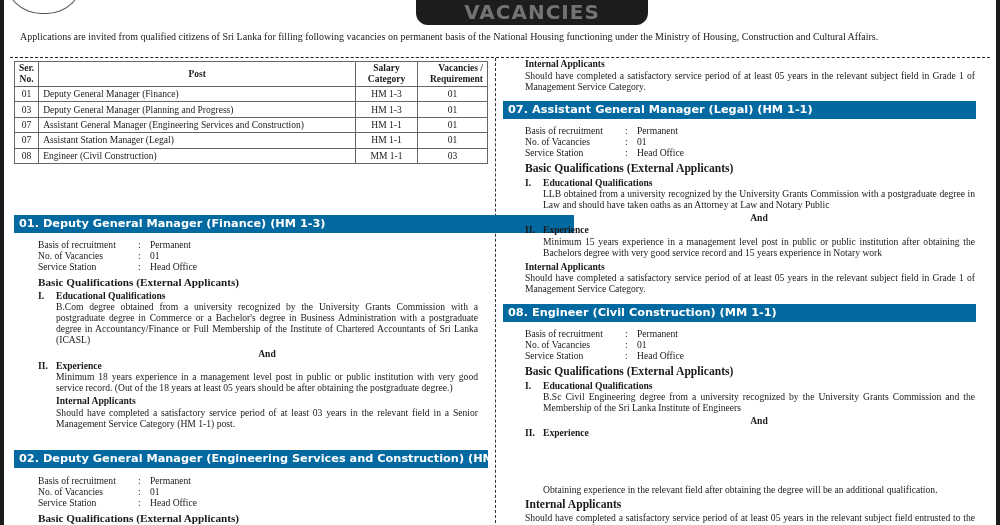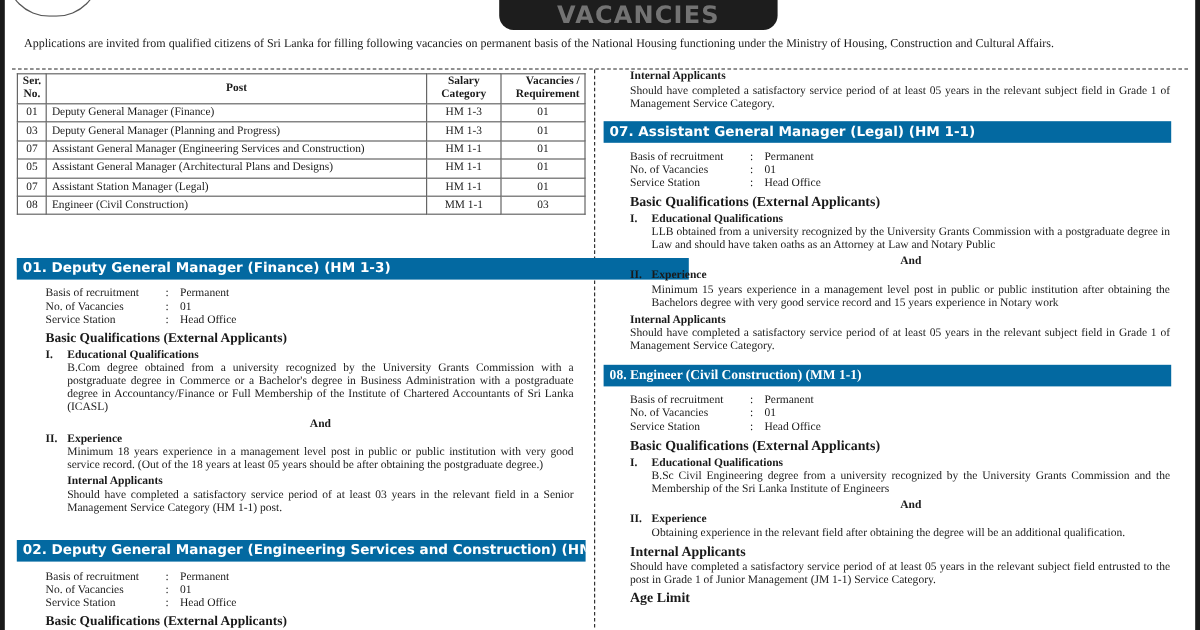--- a/index.html
+++ b/index.html
@@ -74,26 +74,20 @@
         <td class="c">HM 1-3</td>
         <td class="c">01</td>
       </tr>
     <tr>
         <td class="sn">07</td>
         <td>Assistant General Manager (Engineering Services and Construction)</td>
         <td class="c">HM 1-1</td>
         <td class="c">01</td>
       </tr>
     <tr>
-        <td class="sn">05</td>
-        <td>Assistant General Manager (Architectural Plans and Designs)</td>
-        <td class="c">HM 1-1</td>
-        <td class="c">01</td>
-      </tr>
-    <tr>
         <td class="sn">07</td>
         <td>Assistant Station Manager (Legal)</td>
         <td class="c">HM 1-1</td>
         <td class="c">01</td>
       </tr>
     <tr>
         <td class="sn">08</td>
         <td>Engineer (Civil Construction)</td>
         <td class="c">MM 1-1</td>
         <td class="c">03</td>
@@ -176,21 +170,21 @@
   <div class="bq2" style="margin-top:3px;">Basic Qualifications (External Applicants)</div>
   <div style="margin-top:1px;"><span class="rn">I.</span><span class="sub">Educational Qualifications</span></div>
   <div class="para" style="padding-left:18px;font-family:Liberation Serif, serif;">LLB  obtained from a university recognized by the University Grants Commission with a postgraduate degree in Law and should have taken oaths as an Attorney at Law and Notary Public</div>
   <div class="and" style="margin-top:2px; padding-left:18px;">And</div>
   <div style="margin-top:1px;"><span class="rn">II.</span><span class="sub">Experience</span></div>
   <div class="para" style="padding-left:18px;">Minimum 15 years experience in a management level post in public or public institution after obtaining the Bachelors degree with very good service record and 15 years experience in Notary work</div>
   <div class="sub" style="margin-top:3px;">Internal Applicants</div>
   <div class="para">Should have completed a satisfactory service period of at least 05 years in the relevant subject field in Grade 1 of Management Service Category.</div>
 </div>
 
-<div class="sec-head" style="left:503px; top:304px; width:473px;font-family:Liberation Serif, serif;">08. Engineer (Civil Construction) (MM 1-1)</div>
+<div class="sec-head" style="left:503px; top:304px; width:473px;">08. Engineer (Civil Construction) (MM 1-1)</div>
 
 <div class="blk col" style="left:525px; top:328px; width:450px;">
   <div class="kv">
       <span class="k">Basis of recruitment</span>
       <span class="c">:</span>
       <span>Permanent</span>
     </div>
   <div class="kv">
       <span class="k">No. of Vacancies</span>
       <span class="c">:</span>
@@ -199,17 +193,17 @@
   <div class="kv">
       <span class="k">Service Station</span>
       <span class="c">:</span>
       <span>Head Office</span>
     </div>
   <div class="bq2" style="margin-top:3px;">Basic Qualifications (External Applicants)</div>
   <div style="margin-top:1px;"><span class="rn">I.</span><span class="sub">Educational Qualifications</span></div>
   <div class="para" style="padding-left:18px;">B.Sc Civil Engineering degree from a university recognized by the University Grants Commission and the Membership of the Sri Lanka Institute of Engineers</div>
   <div class="and" style="margin-top:2px; padding-left:18px;">And</div>
   <div style="margin-top:1px;"><span class="rn">II.</span><span class="sub">Experience</span></div>
-  <div class="para" style="padding-left:18px;">Obtaining experience in the relevant field after obtaining the degree will be an additional qualification.</div>
+  <div class="para" style="padding-left:18px;margin-top:45px;">Obtaining experience in the relevant field after obtaining the degree will be an additional qualification.</div>
   <div class="bq2" style="margin-top:3px;">Internal Applicants</div>
   <div class="para">Should have completed a satisfactory service period of at least 05 years in the relevant subject field entrusted to the post in Grade 1 of Junior Management (JM 1-1) Service Category.</div>
   <div class="bq2" style="margin-top:3px;">Age Limit</div>
 </div>
 
 </body></html>

